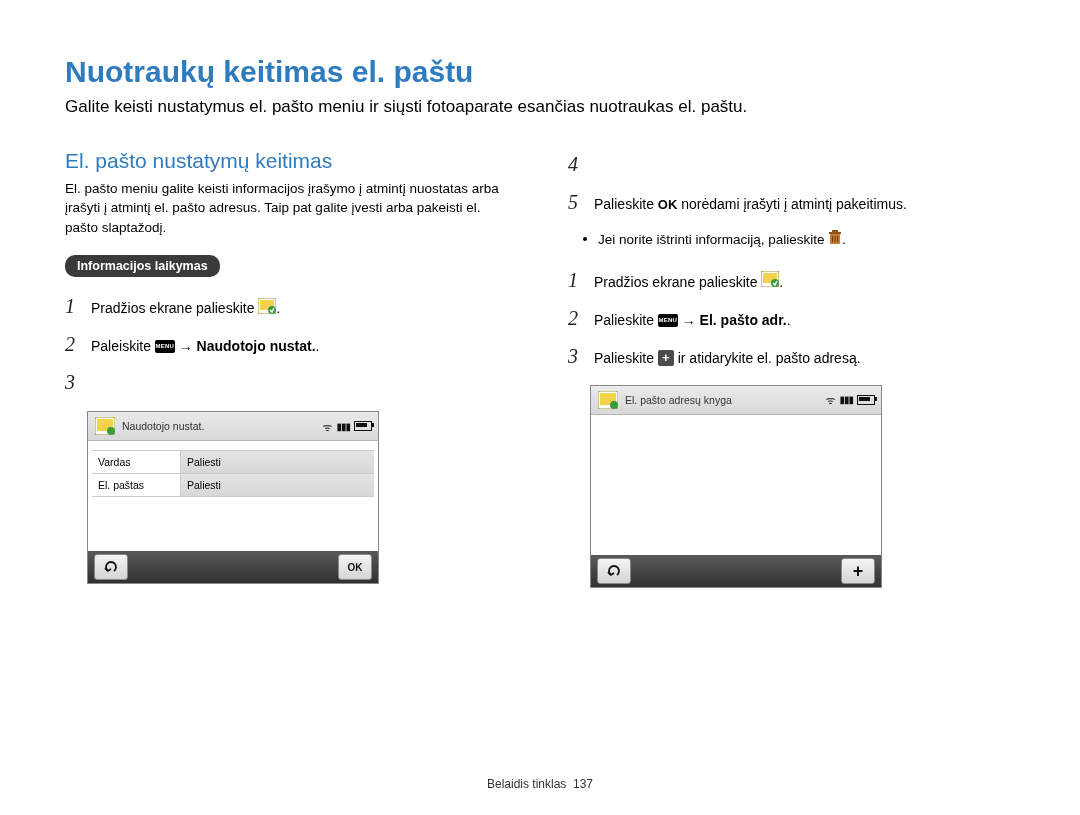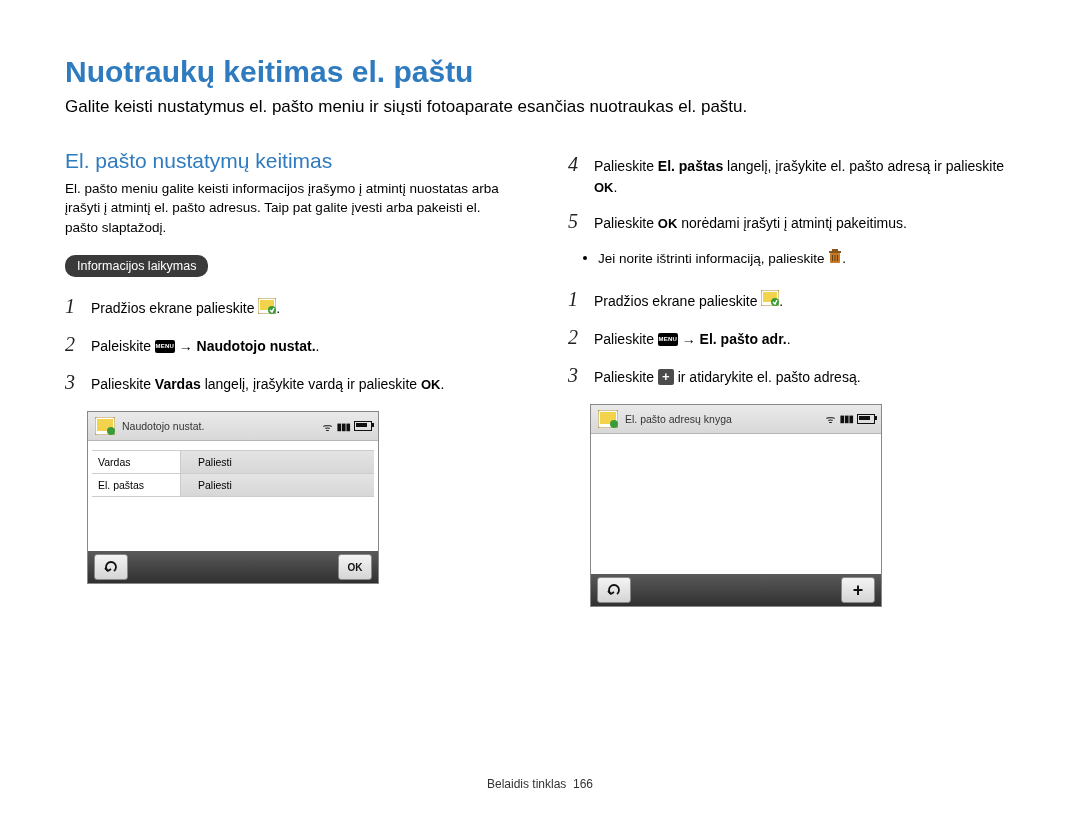--- a/index.html
+++ b/index.html
@@ -44,21 +44,21 @@
   .section-desc {
     font-size: 13.5px;
     line-height: 1.45;
     margin: 0 0 18px 0;
   }
   .pill {
     display: inline-block;
     background: #3a3a3a;
     color: #fff;
     font-size: 12.5px;
-    font-weight: normal;
+    font-weight: bold;
     padding: 4px 12px;
     border-radius: 10px;
     margin-bottom: 14px;
   }
   ol.steps {
     list-style: none;
     padding: 0;
     margin: 0 0 14px 0;
   }
   ol.steps > li {
@@ -190,21 +190,21 @@
     width: 82px;
     padding-left:6px;
     background:#fff;
   }
   .kv-row .v {
     flex:1;
     background: linear-gradient(#e4e4e4,#d7d7d7);
     height:100%;
     display:flex;
     align-items:center;
-    padding-left:17px;
+    padding-left:6px;
     border-left:1px solid #ccc;
   }
   .device-footer {
     background: linear-gradient(#5a5a5a,#303030);
     height: 32px;
     display:flex;
     justify-content: space-between;
     align-items:center;
     padding: 0 6px;
   }
@@ -263,23 +263,20 @@
           <span class="stepnum">2</span>
           <span class="steptext">
             <span>Paleiskite</span>
             <span class="menu-btn">MENU</span>
             <span>→</span>
             <b>Naudotojo nustat.</b>.
           </span>
         </li>
         <li>
           <span class="stepnum">3</span>
-          <span class="steptext">
-            <span>Palieskite </span><b>Vardas</b><span> langelį, įrašykite vardą ir palieskite </span><b class="ok-btn">OK</b>.
-          </span>
         </li>
       </ol>
 
       
       <div class="device">
         <div class="device-header">
           <span class="dh-icon">
             <svg width="20" height="18">
                 <rect x="0" y="0" width="20" height="18" rx="2" fill="#fff" stroke="#aa8b2a"></rect>
                 <rect x="2" y="2" width="16" height="12" fill="#f3d34b"></rect>
@@ -315,23 +312,20 @@
           <div class="dfoot-btn small-text">OK</div>
         </div>
       </div>
     </div>
 
     <div class="col">
 
       <ol class="steps">
         <li>
           <span class="stepnum">4</span>
-          <span class="steptext">
-            <span>Palieskite </span><b>El. paštas</b><span> langelį, įrašykite el. pašto adresą ir palieskite </span><b class="ok-btn">OK</b>.
-          </span>
         </li>
         <li>
           <span class="stepnum">5</span>
           <span class="steptext">
             <span>Palieskite </span><b class="ok-btn">OK</b><span> norėdami įrašyti į atmintį pakeitimus.</span>
           </span>
         </li>
       </ol>
       <ul class="sub">
         <li>
@@ -411,14 +405,14 @@
           </div>
           <div class="dfoot-btn" style="font-size:18px;line-height:18px;">+</div>
         </div>
       </div>
 
     </div>
   </div>
 </div>
 
 <div class="footer">
-  <span>Belaidis tinklas</span>&nbsp;&nbsp;<span>166</span>
+  <span>Belaidis tinklas</span>&nbsp;&nbsp;<span>137</span>
 </div>
 
 </body></html>

